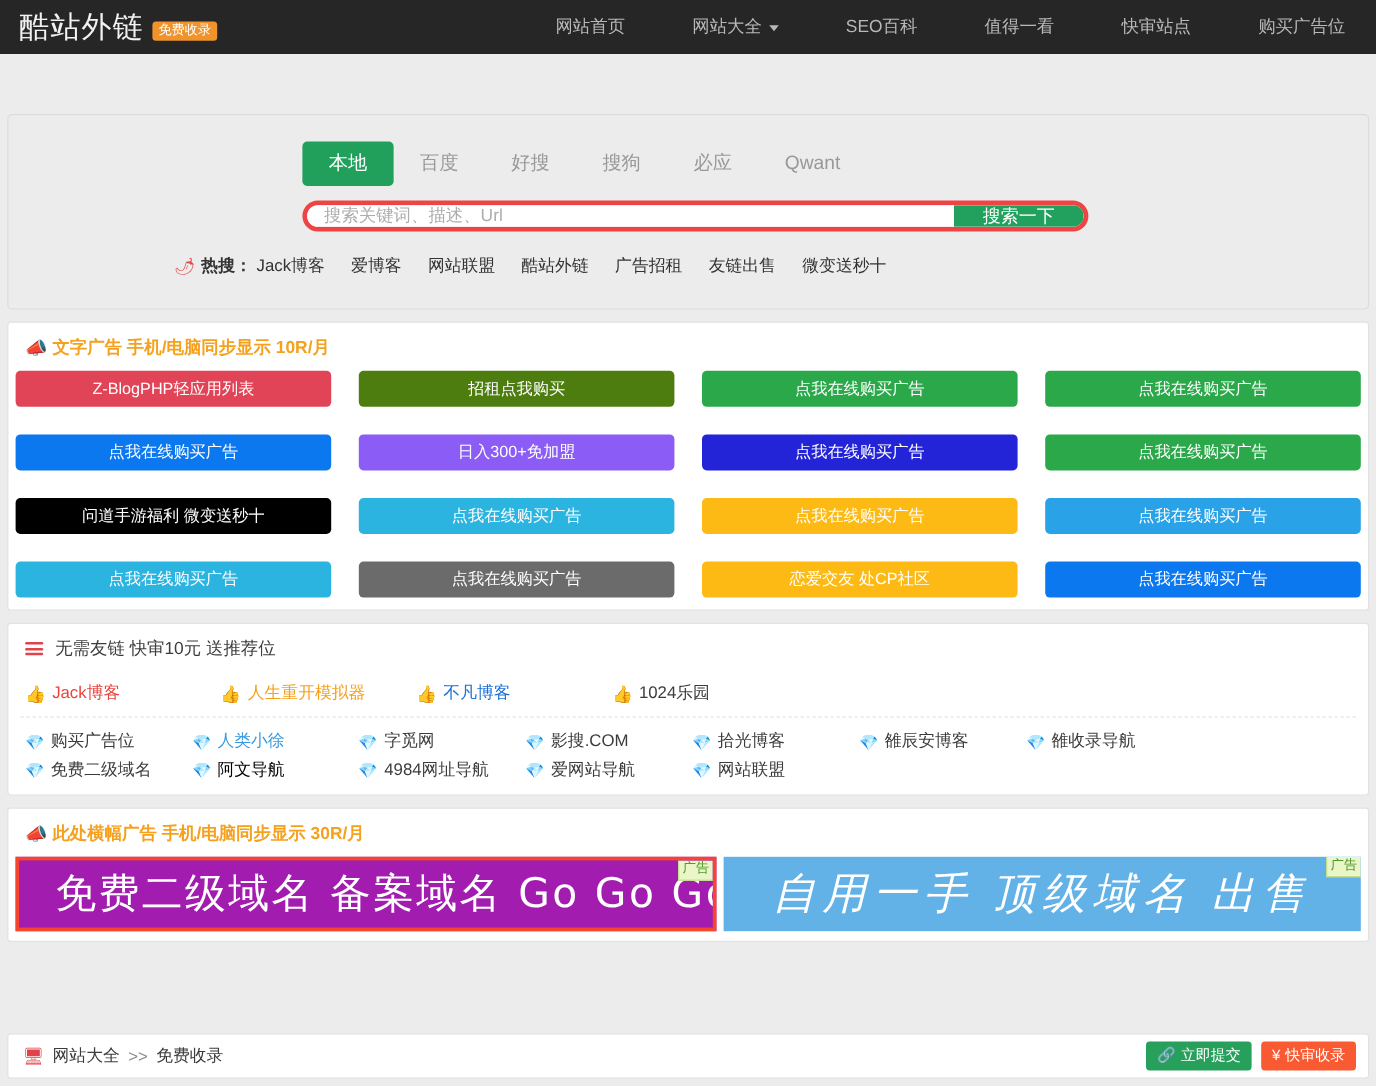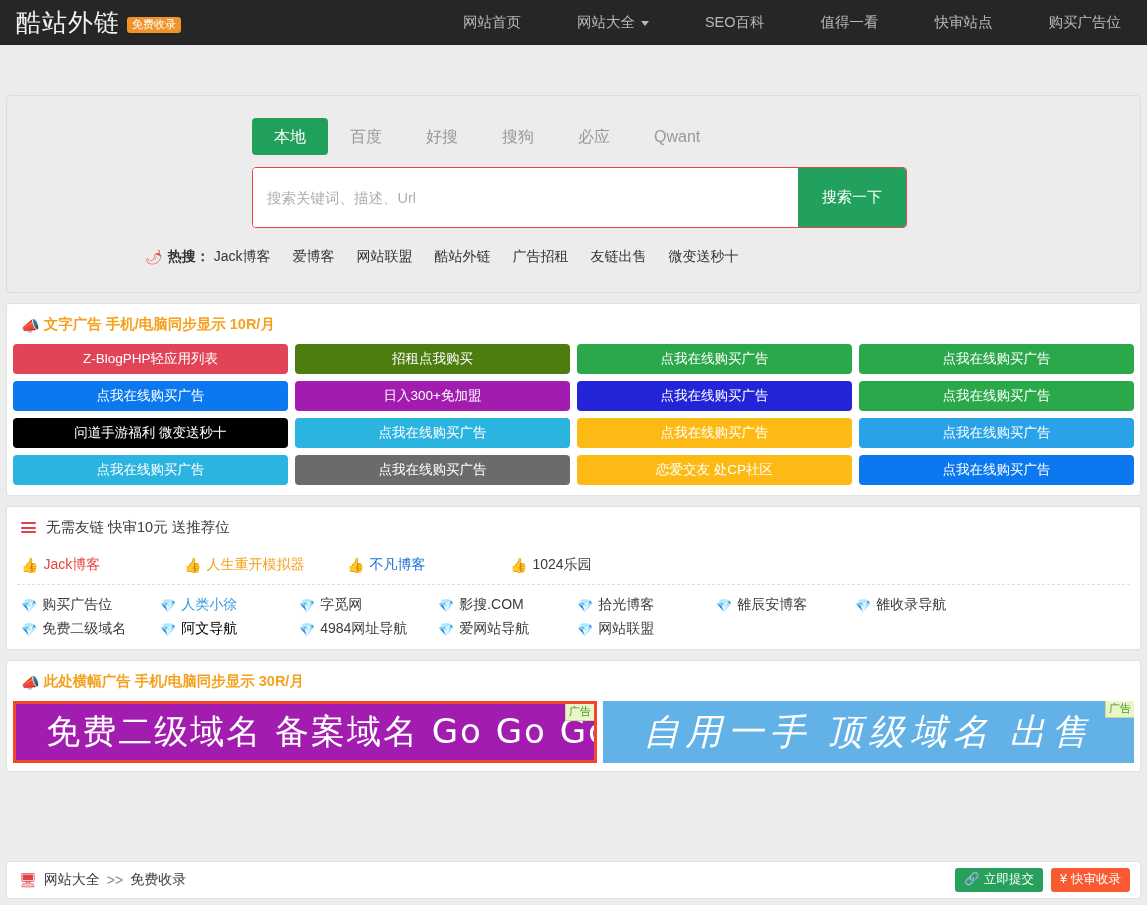--- a/index.html
+++ b/index.html
@@ -95,25 +95,25 @@
   }
   .tab.active {
     background: #1f9d55;
     background: #20a05a;
     color: #fff;
   }
   .search-row {
     display: flex;
     width: 655px;
     margin-left: 245px;
-    border: 1px solid #ef4444;
-    border-radius: 4px;
+    border: 4px solid #ef4444;
+    border-radius: 16px;
     overflow: hidden;
     background: #fff;
-    height: 61px;
+    height: 26px;
   }
   .search-input {
     flex: 1;
     border: none;
     outline: none;
     font-size: 14.5px;
     padding: 0 14px;
     color: #555;
     background: #fff;
     font-family: inherit;
@@ -167,21 +167,21 @@
     height: 11px;
     margin-right: 6px;
   }
   .hamburger i { display: block; height: 2px; background: #e0434a; border-radius: 1px; }
   .card-head.dark { color: #3c3c3c; font-weight: normal; font-size: 14.5px; }
 
   
   .ads-grid {
     display: grid;
     grid-template-columns: repeat(4, 1fr);
-    gap: 7px;
+    gap: 23px;
     padding: 0 6px 10px;
   }
   .ad-btn {
     height: 30px;
     border-radius: 4px;
     color: #fff;
     font-size: 13.5px;
     display: flex;
     align-items: center;
     justify-content: center;
@@ -366,21 +366,21 @@
     <div class="card-head orange">
       <span class="megaphone">📣</span>
       <span>文字广告 手机/电脑同步显示 10R/月</span>
     </div>
     <div class="ads-grid" id="adsgrid">
         <div class="ad-btn" style="background: rgb(224, 68, 86);">Z-BlogPHP轻应用列表</div>
         <div class="ad-btn" style="background: #4d7c0f;">招租点我购买</div>
         <div class="ad-btn" style="background: rgb(42, 168, 74);">点我在线购买广告</div>
         <div class="ad-btn" style="background: rgb(42, 168, 74);">点我在线购买广告</div>
         <div class="ad-btn" style="background: rgb(11, 120, 240);">点我在线购买广告</div>
-        <div class="ad-btn" style="background: #a21caf;">日入300+免加盟</div>
+        <div class="ad-btn" style="background: #8b5cf6;">日入300+免加盟</div>
         <div class="ad-btn" style="background: rgb(35, 35, 216);">点我在线购买广告</div>
         <div class="ad-btn" style="background: rgb(42, 168, 74);">点我在线购买广告</div>
         <div class="ad-btn" style="background: rgb(0, 0, 0);">问道手游福利 微变送秒十</div>
         <div class="ad-btn" style="background: rgb(44, 180, 224);">点我在线购买广告</div>
         <div class="ad-btn" style="background: rgb(253, 186, 20);">点我在线购买广告</div>
         <div class="ad-btn" style="background: rgb(42, 162, 232);">点我在线购买广告</div>
         <div class="ad-btn" style="background: rgb(44, 180, 224);">点我在线购买广告</div>
         <div class="ad-btn" style="background: rgb(107, 107, 107);">点我在线购买广告</div>
         <div class="ad-btn" style="background: rgb(253, 186, 20);">恋爱交友 处CP社区</div>
         <div class="ad-btn" style="background: rgb(11, 120, 240);">点我在线购买广告</div>

